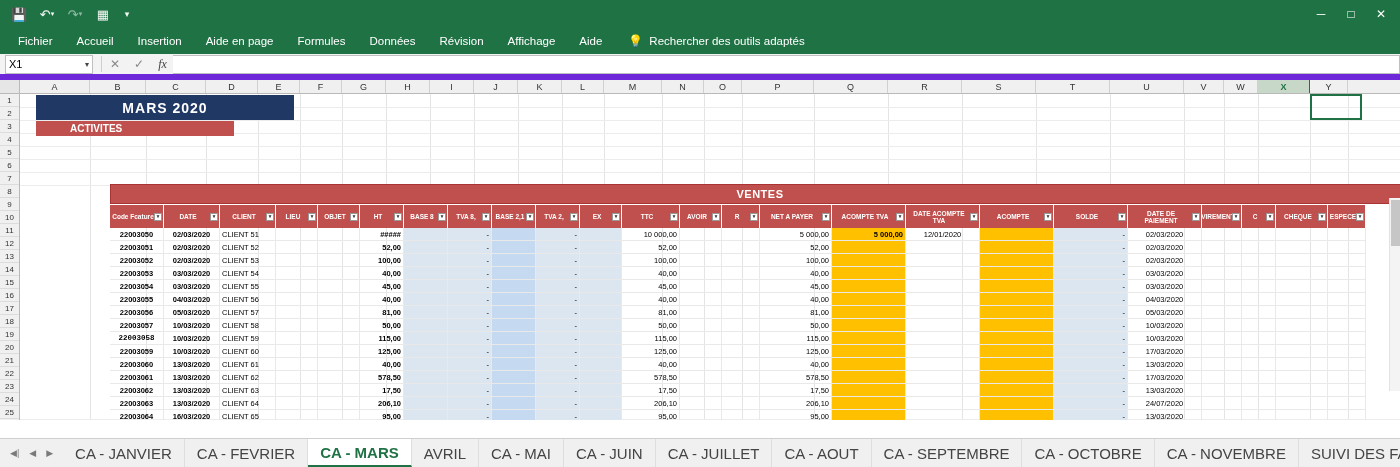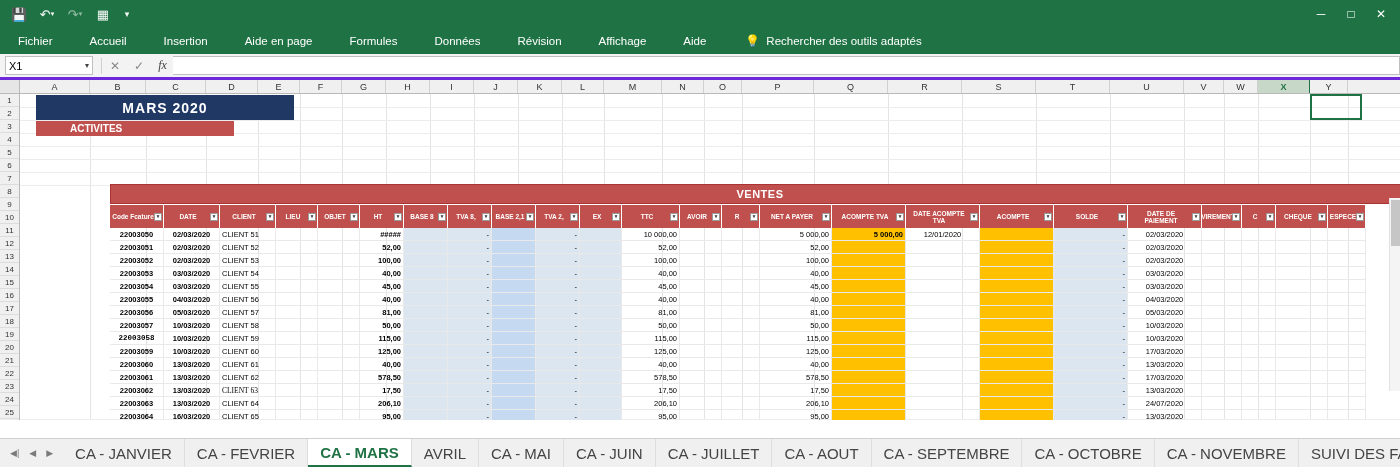--- a/index.html
+++ b/index.html
@@ -24,30 +24,30 @@
   .qat-btn.small { width:18px; font-size:9px; }
   .titletext {
     position:absolute; left:0; right:0; text-align:center;
     font-size:12px; color:#fff; pointer-events:none;
   }
   .win-ctl { position:absolute; right:4px; top:0; display:flex; height:28px; align-items:center; }
   .win-ctl span { width:30px; text-align:center; font-size:12px; color:#fff; }
   
   .ribbon {
     height:26px; background:#1f7244; color:#fff;
-    display:flex; align-items:center; padding-left:6px; gap:13px;
+    display:flex; align-items:center; padding-left:6px; gap:0;
   }
   .rtab {
     padding:5px 12px 6px 12px; font-size:11.5px; color:#fff; white-space:nowrap;
   }
   .tellme { display:flex; align-items:center; gap:6px; margin-left:14px; font-size:11.5px; color:#fff; }
   .bulb { font-size:12px; }
   
   .formulabar {
-    height:26px; background:#f3f3f3; border-bottom:3px solid #6d28d9;
+    height:26px; background:#f3f3f3; border-bottom:6px solid #6d28d9;
     display:flex; align-items:center;
   }
   .namebox {
     width:88px; height:19px; margin-left:5px; background:#fff; border:1px solid #bfbfbf;
     display:flex; align-items:center; justify-content:space-between; padding:0 3px;
     font-size:11px;
   }
   .namebox .cv { font-size:8px; color:#444; }
   .fb-sep { width:1px; height:16px; background:#cfcfcf; margin:0 8px; }
   .fb-icons { display:flex; align-items:center; gap:14px; color:#8a8a8a; font-size:12px; padding-right:6px;}
@@ -706,21 +706,21 @@
             <div class="td r fill-blue" style="width: 74px;">-</div>
             <div class="td c " style="width: 74px;">17/03/2020</div>
             <div class="td  " style="width: 40px;"></div>
             <div class="td  " style="width: 34px;"></div>
             <div class="td  " style="width: 52px;"></div>
             <div class="td  " style="width: 38px;"></div>
           </div>
           <div class="trow">
             <div class="td c b " style="width: 54px;">22003062</div>
             <div class="td c b " style="width: 56px;">13/03/2020</div>
-            <div class="td  " style="width: 56px; font-family: Liberation Serif, serif;">CLIENT 63</div>
+            <div class="td  " style="width: 56px;">CLIENT 63</div>
             <div class="td  " style="width: 42px;"></div>
             <div class="td  " style="width: 42px;"></div>
             <div class="td r b " style="width: 44px;">17,50</div>
             <div class="td  fill-blue" style="width: 44px;"></div>
             <div class="td r fill-blue" style="width: 44px;">-</div>
             <div class="td  fill-blue2" style="width: 44px;"></div>
             <div class="td r fill-blue" style="width: 44px;">-</div>
             <div class="td  fill-blue" style="width: 42px;"></div>
             <div class="td r " style="width: 58px;">17,50</div>
             <div class="td  " style="width: 42px;"></div>

